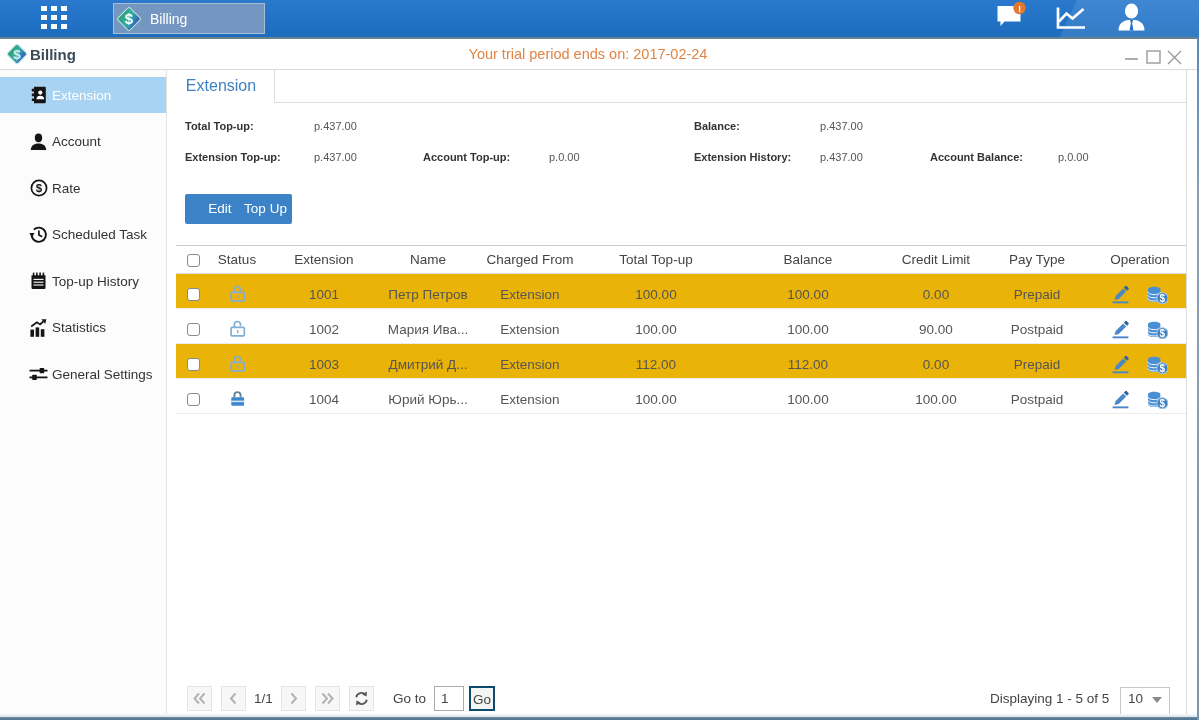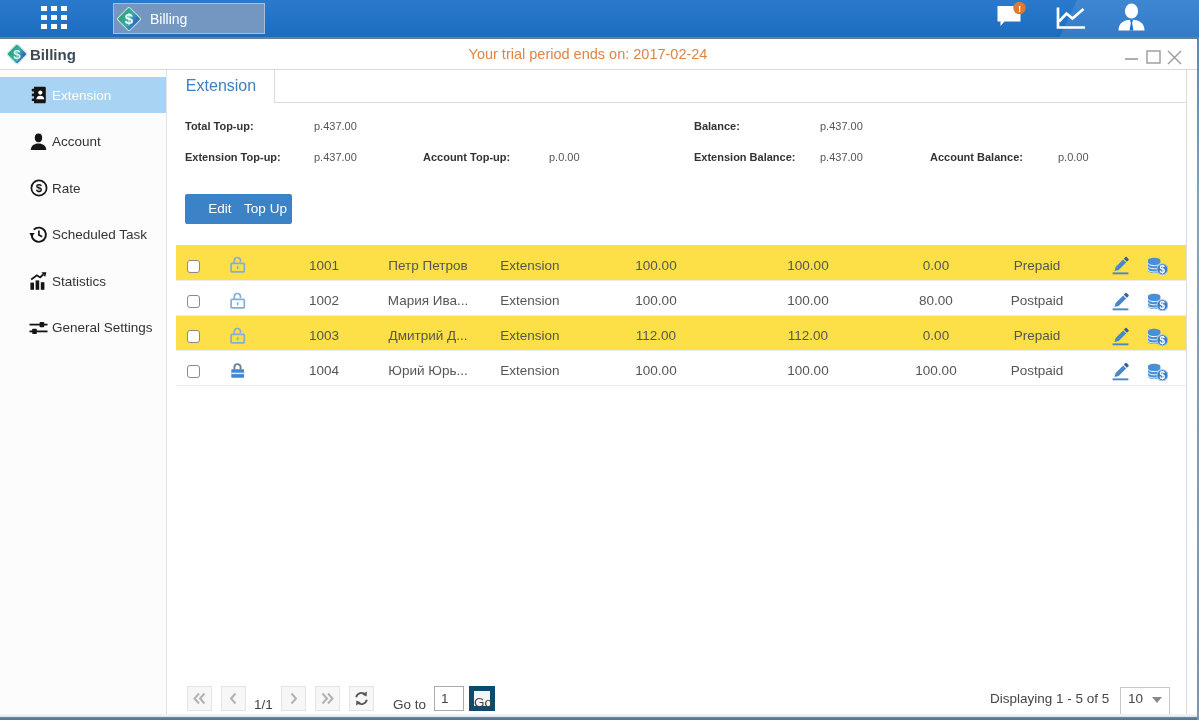--- a/index.html
+++ b/index.html
@@ -54,33 +54,33 @@
 .stats span { position:absolute; white-space:nowrap; }
 .btn { position:absolute; height:30px; background:#3b83c6; color:#fff;
   font-size:13.5px; text-align:center; line-height:30px; border-radius:2px; }
 
 .tbl { position:absolute; left:8px; top:175px; width:1010px; }
 table { border-collapse:collapse; width:1010px; table-layout:fixed;
   font-size:13.5px; color:#555; }
 th { font-weight:normal; color:#444; height:28px;
   border-top:1px solid #ccc; border-bottom:1px solid #ddd; }
 td { height:35px; padding-top:6px; text-align:center; border-bottom:1px solid #ececec; }
-tr.alt td { background:#fde047; }
+tr.alt td { background:#eab308; }
 .cb { display:inline-block; width:13px; height:13px; border:1px solid #8a8a8a;
   border-radius:3px; background:#fff; vertical-align:middle; }
 
 .pager { position:absolute; left:0px; top:615px; width:1018px; height:30px;
   font-size:13.5px; color:#444; }
 .pbtn { position:absolute; top:1px; width:25px; height:25px; background:#f7f7f7;
   border:1px solid #e4e4e4; display:flex; align-items:center; justify-content:center; }
-.pager .lbl { position:absolute; top:6px;margin-top:6px; }
+.pager .lbl { position:absolute; top:6px; }
 .goinput { position:absolute; top:1px; width:30px; height:25px; border:1px solid #ababab;
   background:#fff; text-align:left; padding-left:6px; line-height:23px; }
 .gobtn { position:absolute; top:1px; width:26px; height:25px; background:#f4f4f4;
-  border:5px solid #0c4a6e; text-align:center; line-height:23px; }
+  border:2px solid #0c4a6e; text-align:center; line-height:23px; }
 .disp { position:absolute; top:6px; left:822px; }
 .ddl { position:absolute; top:2px; left:952px; width:50px; height:37px;
   border:1px solid #c8c8c8; background:#fff; }
 .ddl .v { position:absolute; left:7px; top:3px; }
 .ddl .ar { position:absolute; right:7px; top:9px; width:0; height:0;
   border-left:5px solid transparent; border-right:5px solid transparent;
   border-top:6px solid #8a8a8a; }
 
 .bstrip { position:absolute; left:0; top:714px; width:1199px; height:6px;
   background:linear-gradient(180deg,#f0f5f9 0%,#e8eff5 40%,#5e7f9b 60%,#53758f 100%); }
@@ -217,20 +217,36 @@
       </svg>
         </span>Rate</li>
     <li><span class="mi">
       <svg width="19" height="19" viewBox="0 0 19 19">
         <path d="M4.8 4.7 A 7.1 7.1 0 1 1 2.75 10.3" fill="none" stroke="#151515" stroke-width="1.9"></path>
         <path d="M0.4 8.1 L5.6 7.9 L2.7 12.6 z" fill="#151515"></path>
         <path d="M9.9 5.4 v4.5 l3.3 1.9" fill="none" stroke="#151515" stroke-width="1.7"></path>
       </svg>
         </span>Scheduled Task</li>
     <li><span class="mi">
+      <svg width="17" height="18" viewBox="0 0 17 18">
+        <path d="M1.5 3.2 h14 v12.6 a1.2 1.2 0 0 1 -1.2 1.2 H2.7 a1.2 1.2 0 0 1 -1.2 -1.2 z" fill="#151515"></path>
+        <g stroke="#151515" stroke-width="1.6">
+          <line x1="3.6" y1="0.6" x2="3.6" y2="4.4"></line>
+              <line x1="6.85" y1="0.6" x2="6.85" y2="4.4"></line>
+          <line x1="10.1" y1="0.6" x2="10.1" y2="4.4"></line>
+              <line x1="13.35" y1="0.6" x2="13.35" y2="4.4"></line>
+        </g>
+        <g stroke="#fff" stroke-width="1.1">
+          <line x1="3.5" y1="7.4" x2="13.5" y2="7.4"></line>
+              <line x1="3.5" y1="10.2" x2="13.5" y2="10.2"></line>
+          <line x1="3.5" y1="13" x2="13.5" y2="13"></line>
+        </g>
+      </svg>
+        </span>Top-up History</li>
+    <li><span class="mi">
       <svg width="19" height="18" viewBox="0 0 19 18">
         <rect x="1.4" y="10.6" width="3.6" height="7.2" fill="#151515"></rect>
         <rect x="6.6" y="8.4" width="3.6" height="9.4" fill="#151515"></rect>
         <rect x="11.8" y="10.2" width="3.6" height="7.6" fill="#151515"></rect>
         <path d="M2.2 7.4 L7.9 3.3 l3.2 2.1 L14.2 2.5" fill="none" stroke="#151515" stroke-width="1.8"></path>
         <path d="M12.4 0.2 L17.4 0.2 L16.2 5.0 z" fill="#151515"></path>
       </svg>
         </span>Statistics</li>
     <li><span class="mi">
       <svg width="19" height="16" viewBox="0 0 19 16">
@@ -249,21 +265,21 @@
     </div>
   <div class="stats">
     <span style="left:17px;  top:17px;"><b>Total Top-up:</b></span>
     <span style="left:146px; top:17px;">p.437.00</span>
     <span style="left:526px; top:17px;"><b>Balance:</b></span>
     <span style="left:652px; top:17px;">p.437.00</span>
     <span style="left:17px;  top:48px;"><b>Extension Top-up:</b></span>
     <span style="left:146px; top:48px;">p.437.00</span>
     <span style="left:255px; top:48px;"><b>Account Top-up:</b></span>
     <span style="left:381px; top:48px;">p.0.00</span>
-    <span style="left:526px; top:48px;"><b>Extension Balance:</b></span>
+    <span style="left:526px; top:48px;"><b>Extension History:</b></span>
     <span style="left:652px; top:48px;">p.437.00</span>
     <span style="left:762px; top:48px;"><b>Account Balance:</b></span>
     <span style="left:890px; top:48px;">p.0.00</span>
   </div>
   <div class="btn" style="left:17px; top:124px; width:70px;">Edit</div>
   <div class="btn" style="left:71px; top:124px; width:53px;">Top Up</div>
 
   <div class="tbl">
   <table>
     <colgroup>
@@ -272,20 +288,32 @@
           <col style="width:120px">
       <col style="width:88px">
           <col style="width:116px">
           <col style="width:136px">
       <col style="width:168px">
           <col style="width:88px">
           <col style="width:114px">
       <col style="width:92px">
     </colgroup>
     <tbody>
+          <tr>
+      <th><span class="cb"></span></th>
+            <th>Status</th>
+            <th>Extension</th>
+            <th>Name</th>
+      <th>Charged From</th>
+            <th>Total Top-up</th>
+            <th>Balance</th>
+            <th>Credit Limit</th>
+      <th>Pay Type</th>
+            <th>Operation</th>
+    </tr>
     <tr class="alt">
       <td><span class="cb"></span></td>
             <td><svg width="19" height="19" viewBox="0 0 19 19">
                 <use href="#lockopen"></use>
               </svg></td>
             <td>1001</td>
             <td>Петр Петров</td>
       <td>Extension</td>
             <td>100.00</td>
             <td>100.00</td>
@@ -300,21 +328,21 @@
     <tr>
       <td><span class="cb"></span></td>
             <td><svg width="19" height="19" viewBox="0 0 19 19">
                 <use href="#lockopen"></use>
               </svg></td>
             <td>1002</td>
             <td>Мария Ива...</td>
       <td>Extension</td>
             <td>100.00</td>
             <td>100.00</td>
-            <td>80.00</td>
+            <td>90.00</td>
             <td>Postpaid</td>
             <td class="opcell"><svg width="17" height="19" viewBox="0 0 17 19" style="margin-right:17px;position:relative;top:2px">
                 <use href="#pencil"></use>
               </svg><svg width="22" height="18" viewBox="0 0 22 18" style="position:relative;top:2px">
                 <use href="#coins"></use>
               </svg></td>
     </tr>
     <tr class="alt">
       <td><span class="cb"></span></td>
             <td><svg width="19" height="19" viewBox="0 0 19 19">

